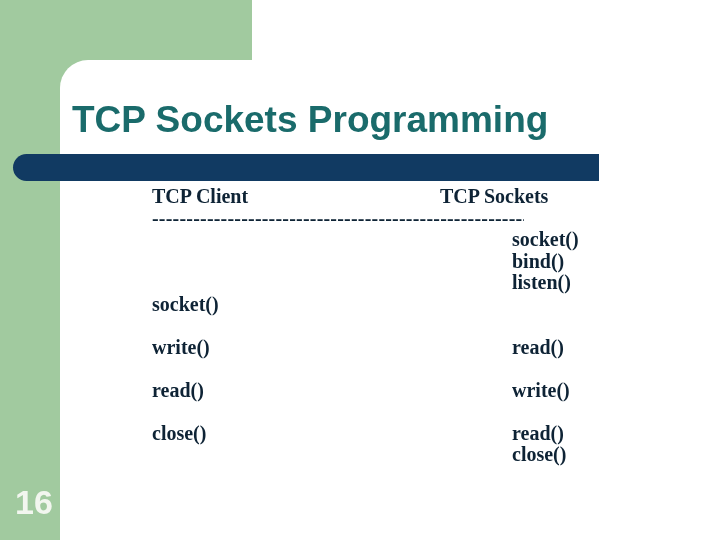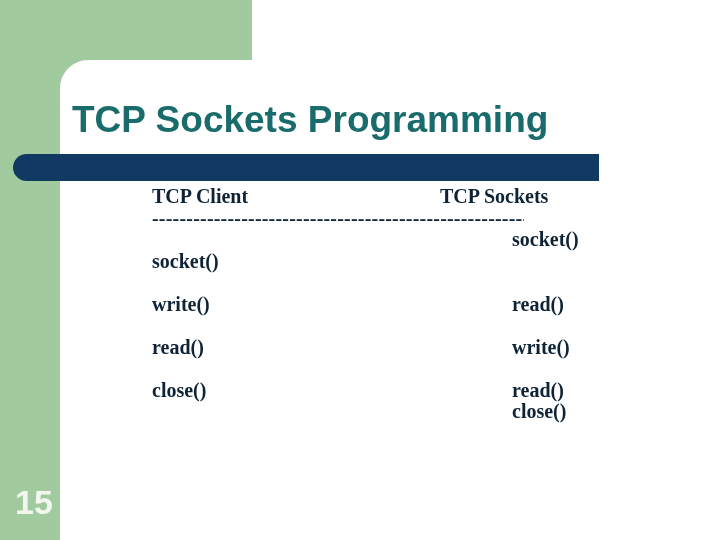--- a/index.html
+++ b/index.html
@@ -106,20 +106,28 @@
       <span class="right-cell">TCP Sockets</span>
     </div>
 
     <div class="drow divider-row">----------------------------------------------------------------</div>
 
     <div class="drow">
       <span class="left-cell"></span>
       <span class="right-cell">socket()</span>
     </div>
     <div class="drow">
+      <span class="left-cell"></span>
+      <span class="right-cell">bind()</span>
+    </div>
+    <div class="drow">
+      <span class="left-cell"></span>
+      <span class="right-cell">listen()</span>
+    </div>
+    <div class="drow">
       <span class="left-cell">socket()</span>
       <span class="right-cell"></span>
     </div>
     <div class="drow">
       <span class="left-cell"></span>
       <span class="right-cell"></span>
     </div>
     <div class="drow">
       <span class="left-cell">write()</span>
       <span class="right-cell">read()</span>
@@ -140,15 +148,15 @@
       <span class="left-cell">close()</span>
       <span class="right-cell">read()</span>
     </div>
     <div class="drow">
       <span class="left-cell"></span>
       <span class="right-cell">close()</span>
     </div>
 
   </div>
 
-  <div class="page-number">15</div>
+  <div class="page-number">16</div>
 
 </div>
 
 </body></html>

